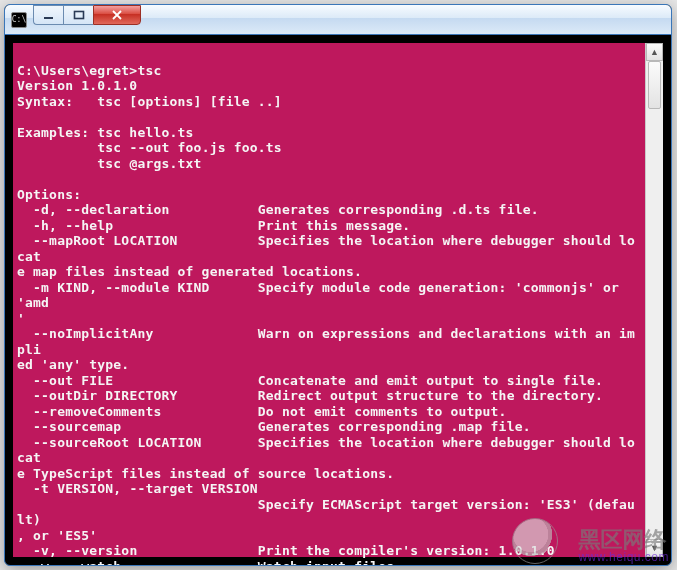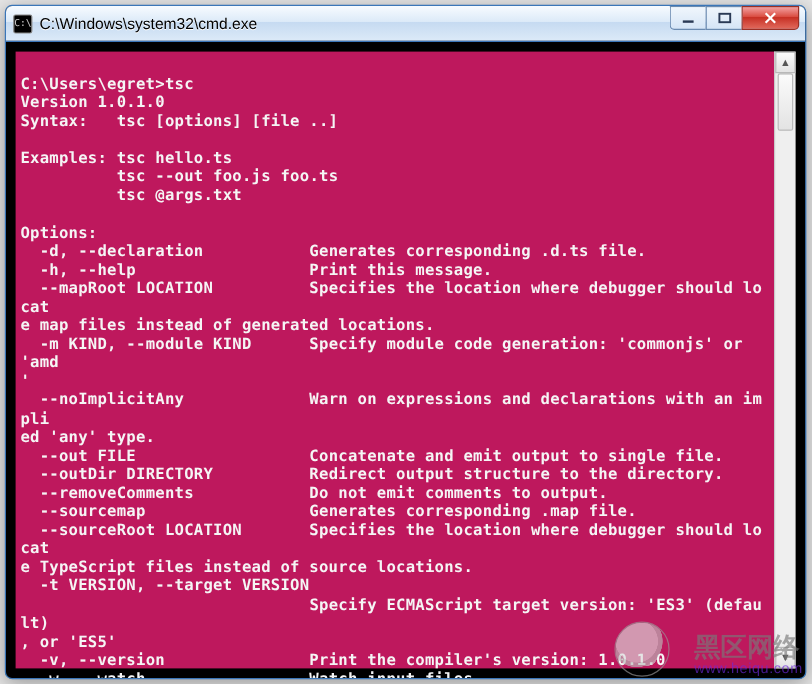--- a/index.html
+++ b/index.html
@@ -100,21 +100,20 @@
   .wm-top { font-size:22px; font-weight:bold; color:#7a7a7a; }
   .wm-sub { font-size:12px; color:#6d28d9; letter-spacing:.5px;}
 </style>
 </head>
 <body>
 
 <div class="window">
 
   <div class="titlebar">
     <span class="icon">C:\</span>
-    <span class="title-text">C:\Windows\system32\cmd.exe</span>
     <div class="controls">
       <div class="ctl min">
         <svg viewBox="0 0 12 10">
             <rect x="1" y="7" width="9" height="2" fill="#2a3a55"></rect>
           </svg>
       </div>
       <div class="ctl max">
         <svg viewBox="0 0 12 10">
             <rect x="1.5" y="1.5" width="9" height="7" fill="none" stroke="#2a3a55" stroke-width="1.6"></rect>
           </svg>

